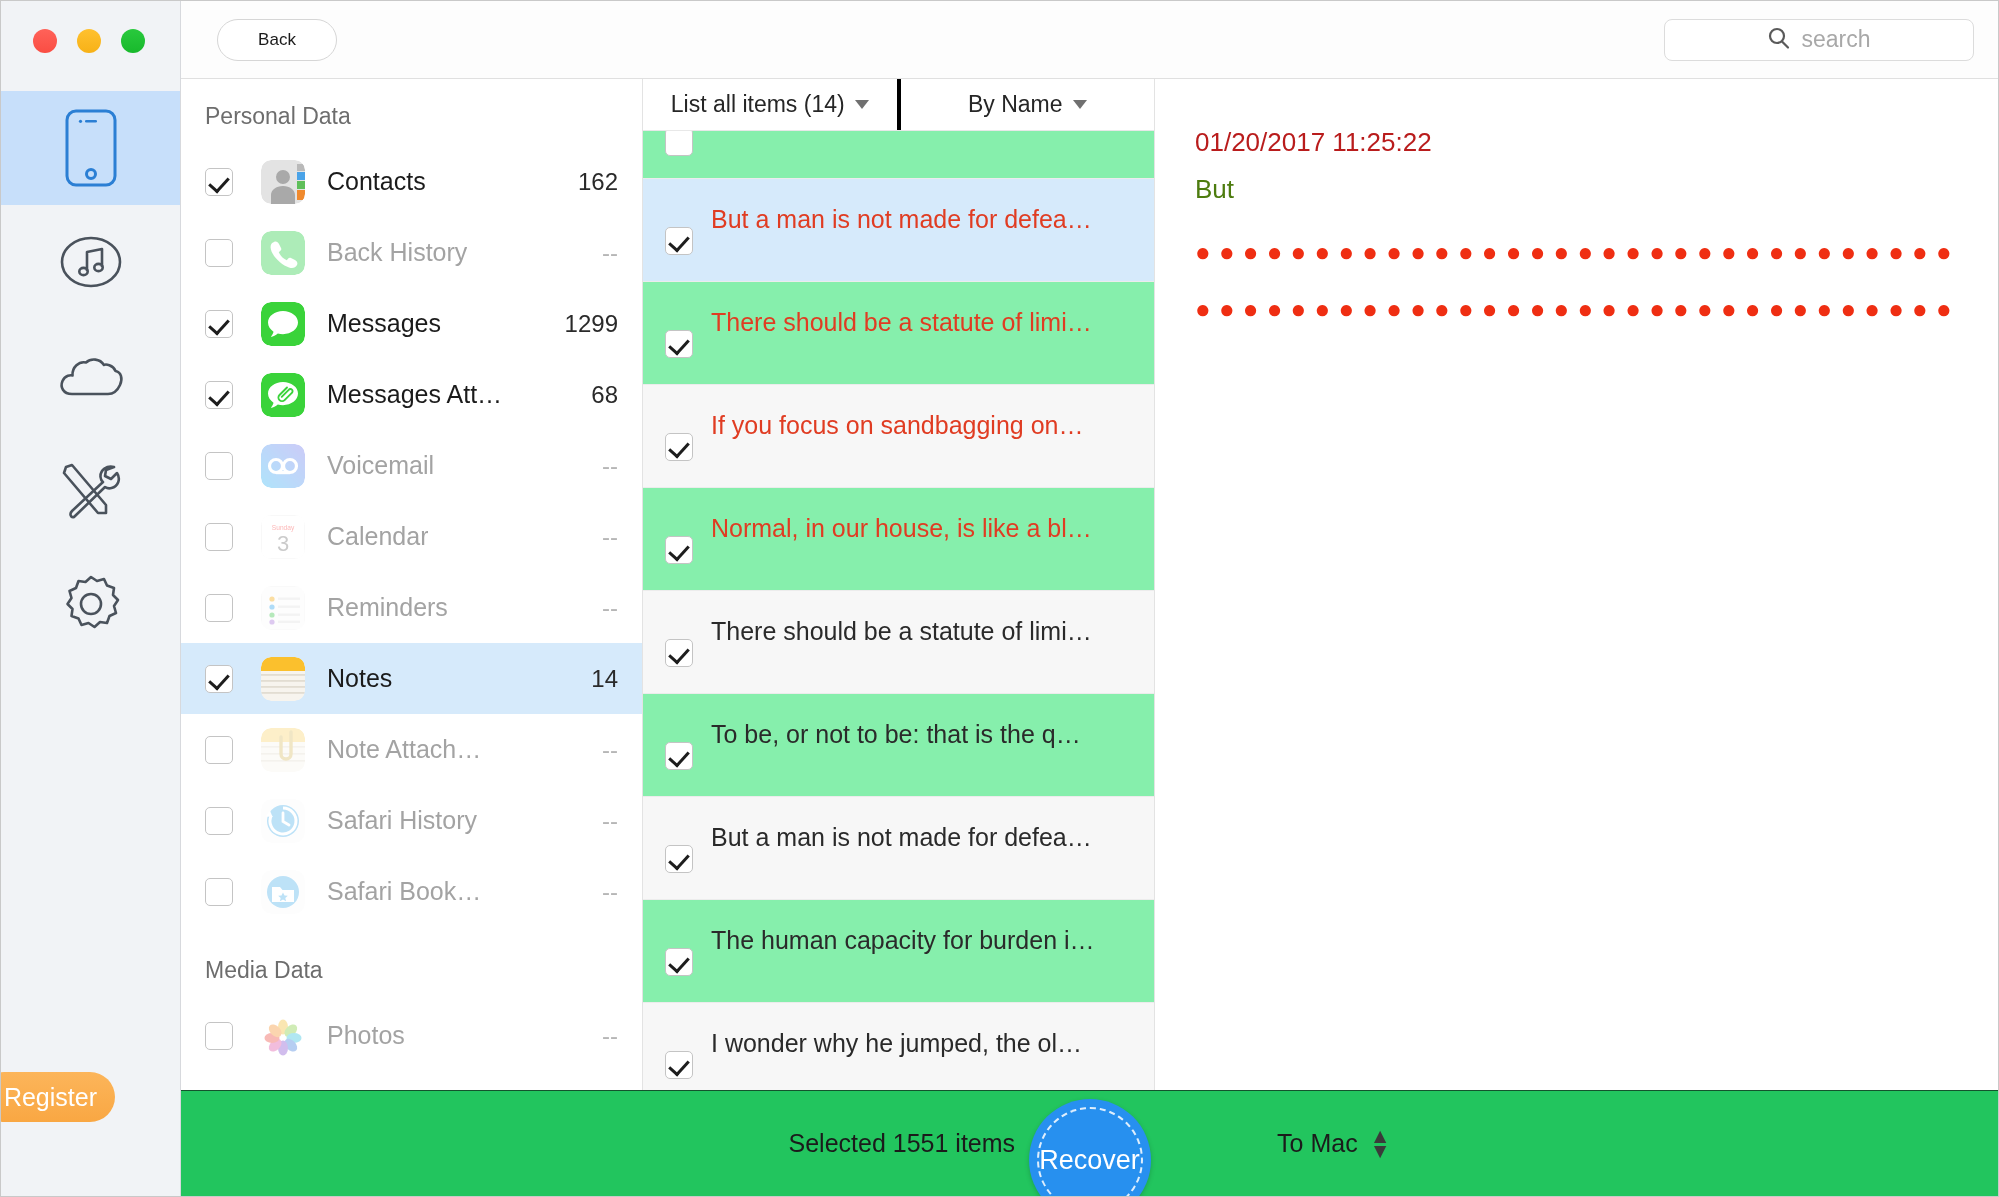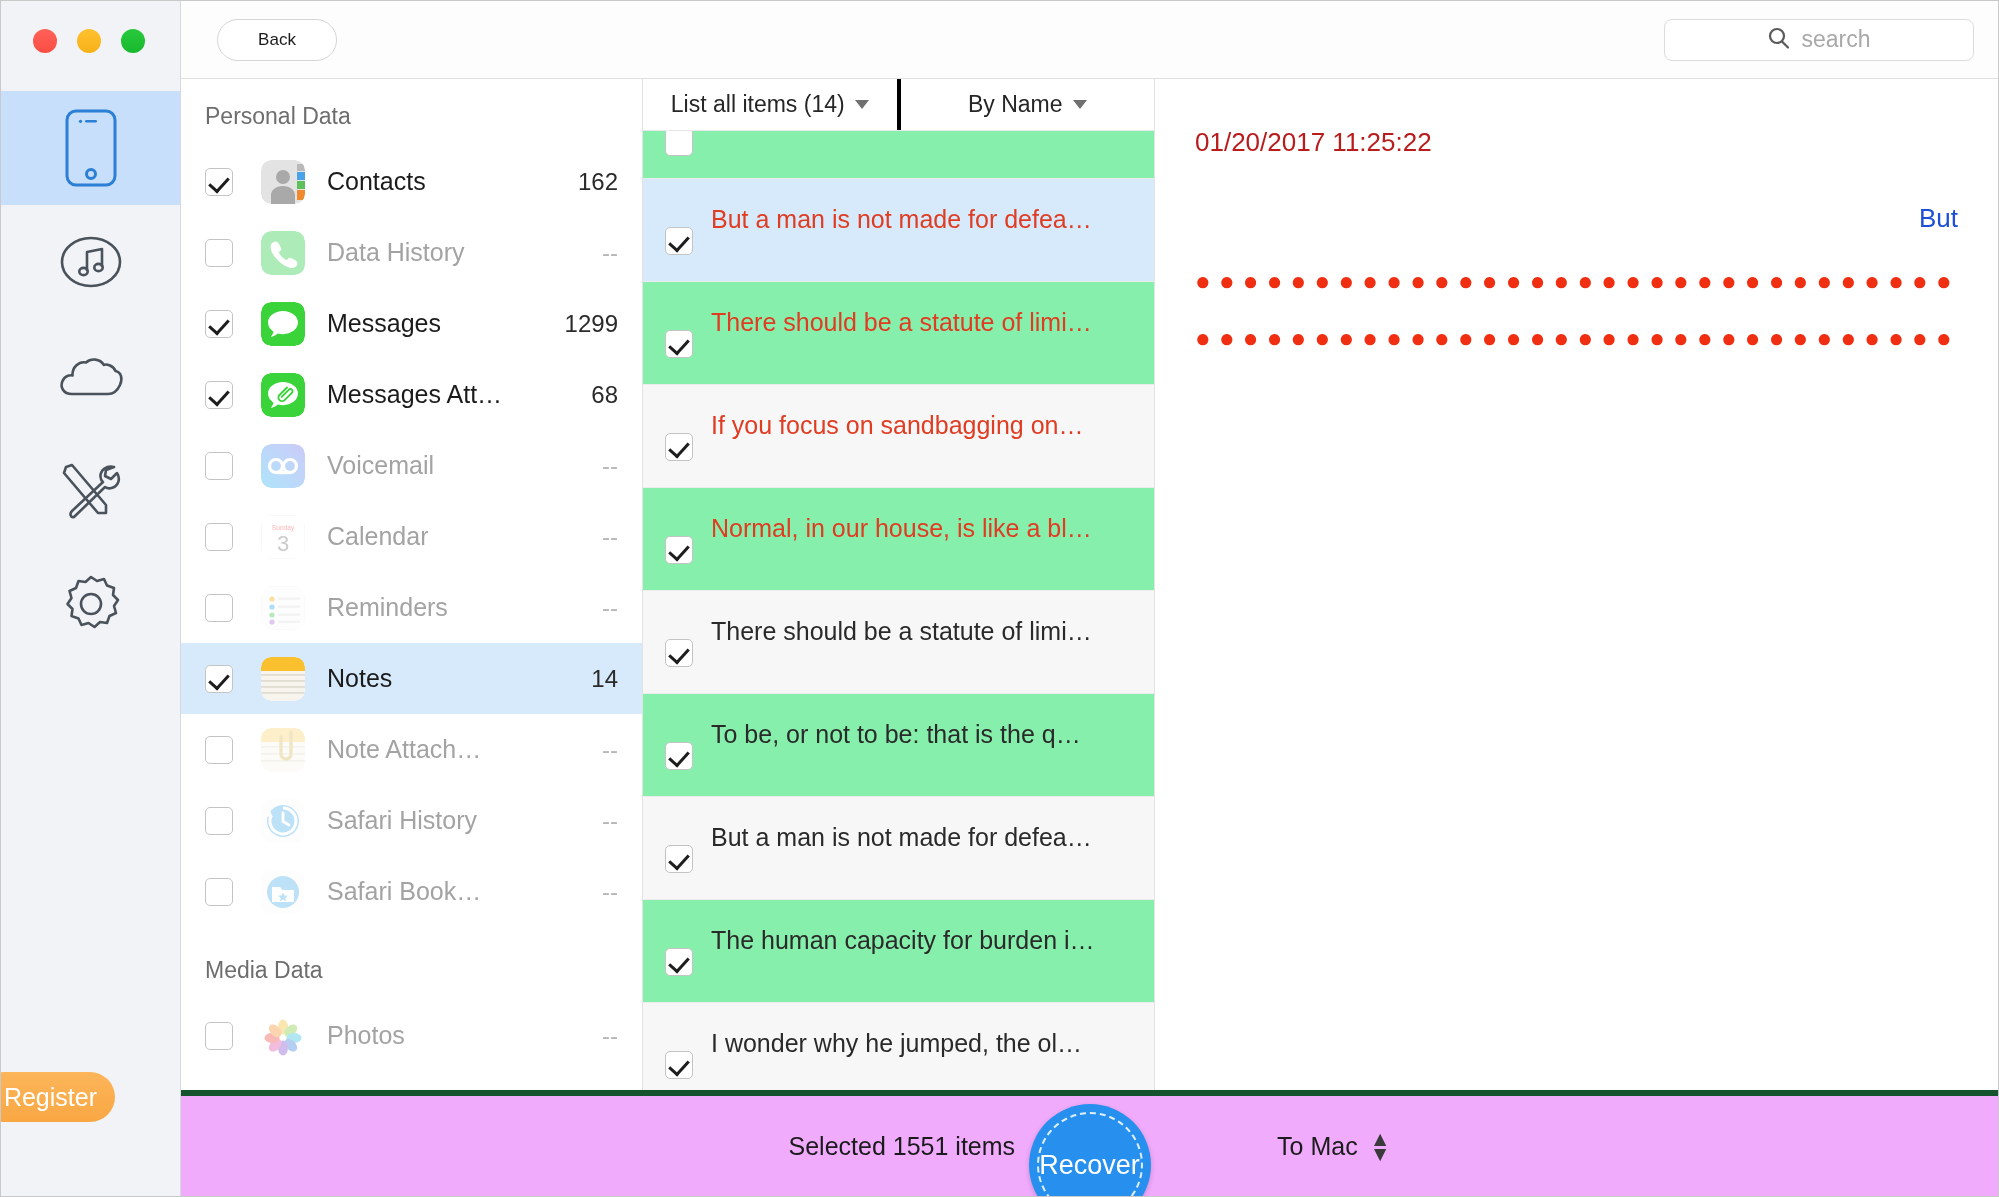--- a/index.html
+++ b/index.html
@@ -222,40 +222,39 @@
   
   .detail-col {
     flex: 1;
     background: #fff;
     padding: 48px 40px 0 40px;
     min-width: 0;
     overflow: hidden;
   }
   .detail-date { font-size: 26px; color: #b91c1c; }
   .detail-first {
-    font-size: 26px; color: #1d4ed8;
-    margin-top: 45px;
-    text-align: right;
+    font-size: 26px; color: #4d7c0f;
+    margin-top: 16px;
   }
   .dots-row {
     margin-top: 32px;
     color: #ef2e12;
     font-size: 26px;
     letter-spacing: 8.2px;
     white-space: nowrap;
     overflow: hidden;
     line-height: 1.2;
   }
   .dots-row.second { margin-top: 26px; }
 
   
   .bottombar {
     height: 106px; flex: 0 0 106px;
-    border-top: 6px solid #14532d;
-    background: #f0abfc;
+    border-top: 1px solid #14532d;
+    background: #22c55e;
     display: flex; align-items: center;
     justify-content: center;
     gap: 72px;
     position: relative;
   }
   .sel-count { font-size: 25px; color: #1b1b1b; }
   .recover-btn {
     position: absolute;
     left: 50%;
     transform: translateX(-50%);
@@ -391,21 +390,21 @@
               <div class="cat-count">162</div>
             </div>
             <div class="cat-row dim">
               <div class="cbox"></div>
               <div class="cat-icon">
                 <svg class="ic" viewBox="0 0 44 44">
                   <rect width="44" height="44" rx="9" fill="#4cd663"></rect>
                   <path d="M13 11c2-1 4 0 5 2l2 4c.6 1.2.3 2-.6 2.8l-1.6 1.4c1.6 3.6 4.4 6.4 8 8l1.4-1.6c.8-.9 1.6-1.2 2.8-.6l4 2c2 1 3 3 2 5-1.4 2.8-4.6 3.6-8 2.4C20 34 10 24 9.6 16.6 9.4 13.6 10.6 12 13 11z" fill="#fff"></path>
                 </svg>
               </div>
-              <div class="cat-label">Data History</div>
+              <div class="cat-label">Back History</div>
               <div class="cat-count">--</div>
             </div>
             <div class="cat-row">
               <div class="cbox checked"></div>
               <div class="cat-icon">
                 <svg class="ic" viewBox="0 0 44 44">
                   <rect width="44" height="44" rx="9" fill="#3ad33a"></rect>
                   <path d="M22 9c8.3 0 15 5.2 15 11.6S30.3 32.2 22 32.2c-1.8 0-3.6-.25-5.2-.7-2 1.7-4.6 2.9-7 3.4 1.4-1.6 2.4-3.4 2.7-5.1C9.3 27.6 7 24.3 7 20.6 7 14.2 13.7 9 22 9z" fill="#fff"></path>
                 </svg>
               </div>

